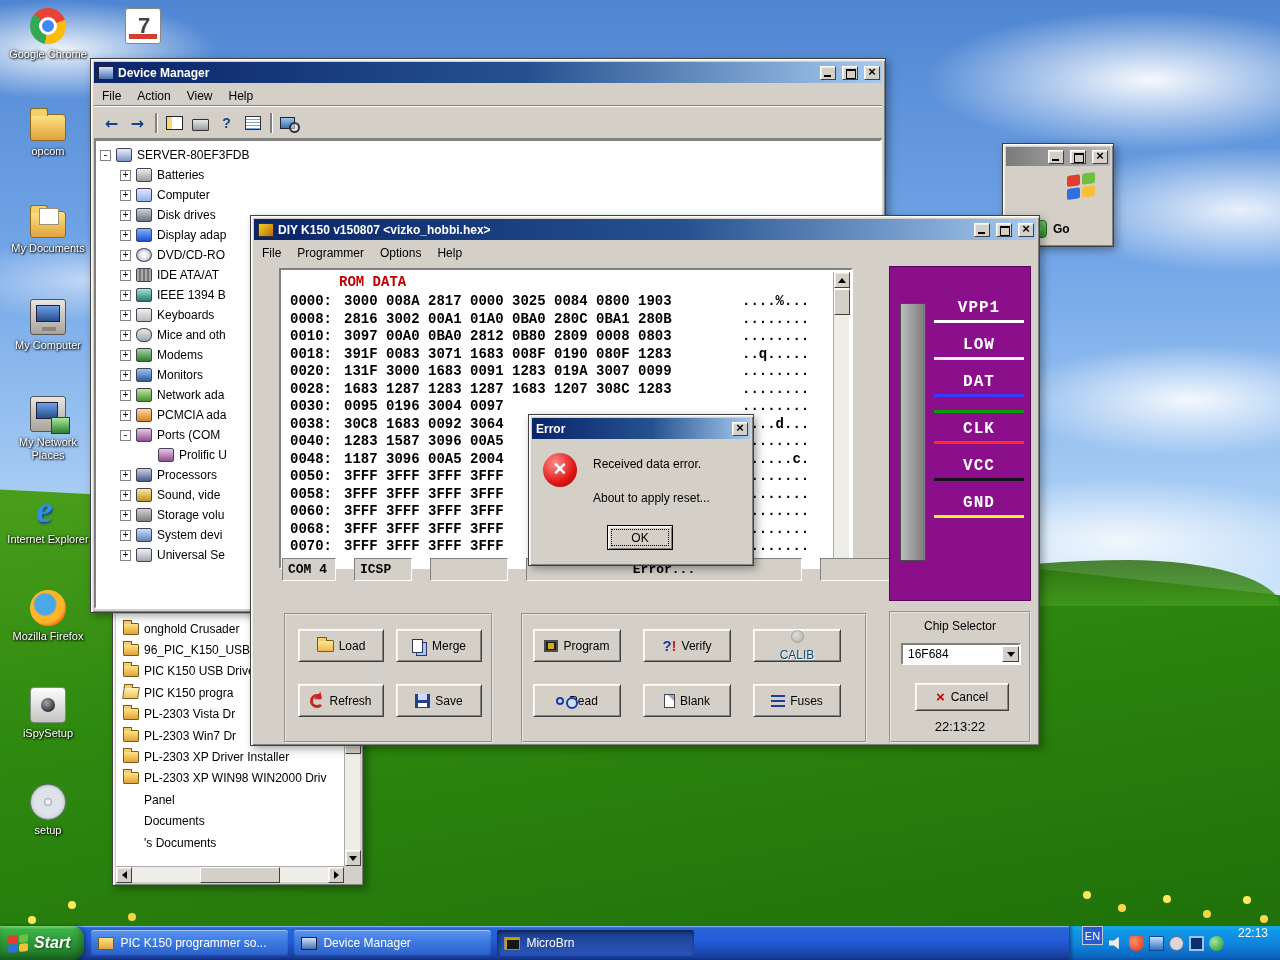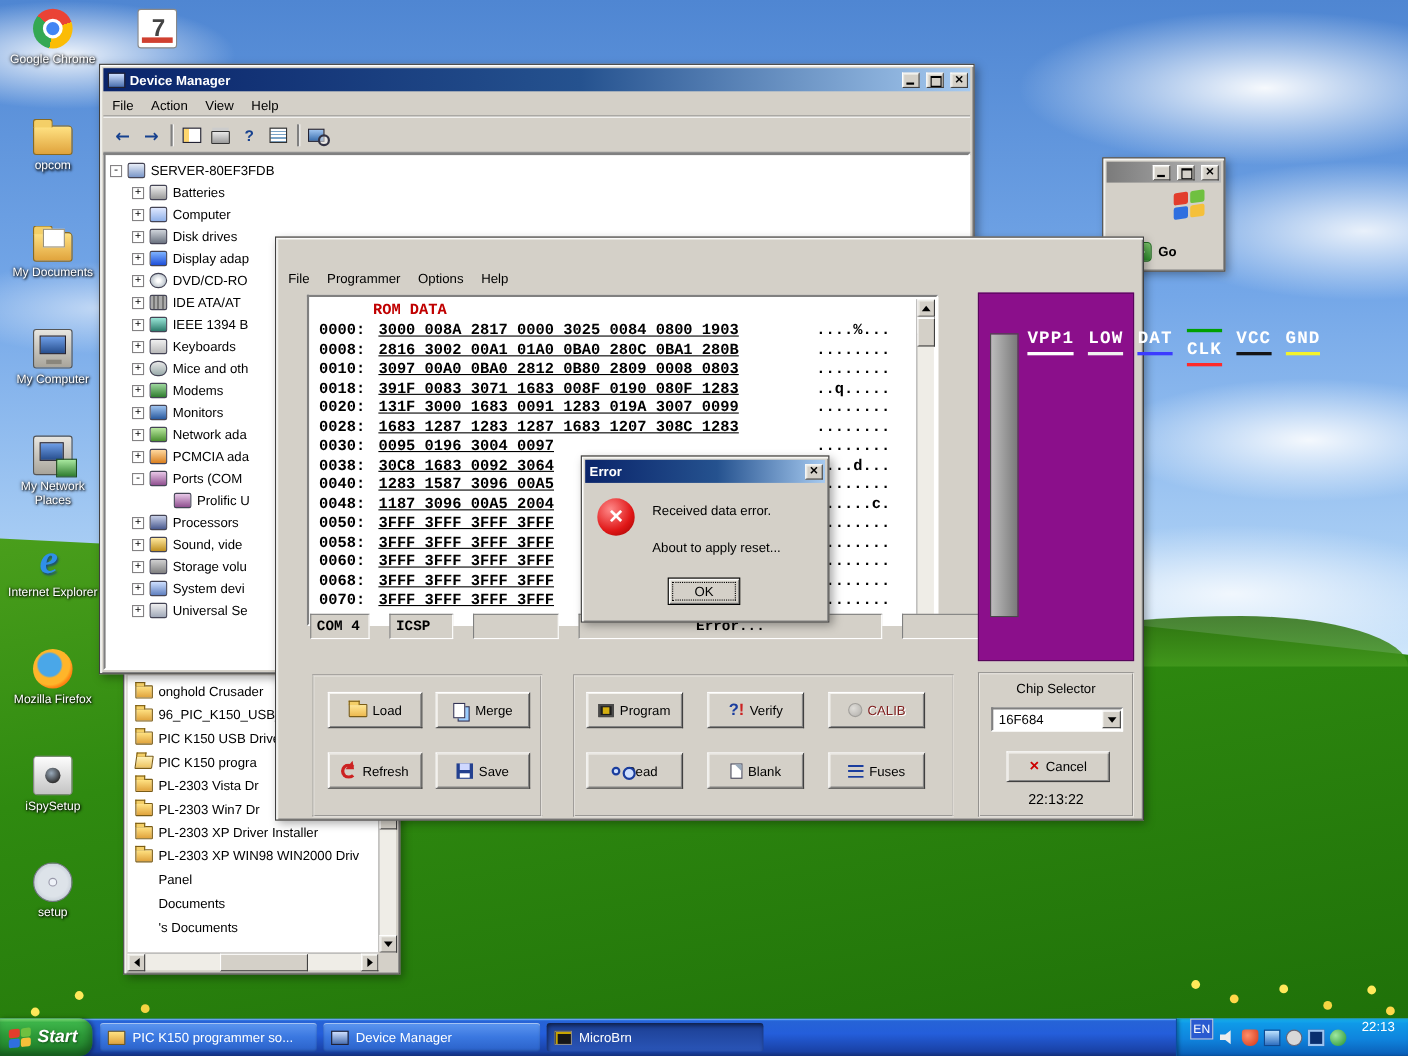--- a/index.html
+++ b/index.html
@@ -185,40 +185,40 @@
   #win-k150 { left:250px; top:215px; width:790px; height:531px; z-index:4; }
   #win-k150 .menubar { top:26px; }
   .k150-ico { background:linear-gradient(135deg,#f5d020,#b86a10); border:1px solid #333; }
   #hex-panel { position:absolute; left:28px; top:52px; width:574px; height:301px; background:#fff;
     border:2px solid; border-color:#808080 #fff #fff #808080; }
   #rom-label { position:absolute; left:58px; top:4px; color:#c00000;
     font:bold 14px "Liberation Mono",monospace; }
   #hex-rows { position:absolute; left:9px; top:23px; right:22px; bottom:2px; overflow:hidden; }
   .hex-row { display:flex; height:17.5px; font:bold 14px "Liberation Mono",monospace; color:#000; }
   .hex-addr { width:54px; flex:none; }
-  .hex-words { width:398px; flex:none;text-decoration:underline; }
+  .hex-words { width:398px; flex:none; }
   .hex-ascii { flex:1; }
   #hex-scroll { position:absolute; top:2px; right:2px; bottom:2px; width:16px; background:#efede7;
     border-left:1px solid #aaa; }
   #hex-scroll .sb-thumb-v { top:17px; height:26px; }
   #k150-status { position:absolute; left:31px; top:342px; display:flex; gap:18px; }
   .scell { height:23px; background:#d4d0c8; border:1px solid; border-color:#808080 #fff #fff #808080;
     font:bold 13px/21px "Liberation Mono",monospace; color:#000; padding:0 5px; }
   #k150-status div:nth-of-type(1) { width:54px; }
   #k150-status div:nth-of-type(2) { width:58px; }
   #k150-status div:nth-of-type(3) { width:78px; }
   #k150-status div:nth-of-type(4) { width:276px; text-align:center; }
   #k150-status div:nth-of-type(5) { width:96px; }
   .grp { position:absolute; border:2px groove #e8e5e0; }
   #grp-left { left:33px; top:397px; width:209px; height:130px; }
   #grp-right { left:270px; top:397px; width:346px; height:130px; }
   .xbtn { position:absolute; width:86px; height:33px; display:flex; align-items:center; justify-content:center;
     gap:5px; font:12px "Liberation Sans",sans-serif; color:#000; background:#d4d0c8; border:1px solid;
     border-color:#fff #404040 #404040 #fff; box-shadow:inset 1px 1px 0 #f4f2ee, inset -1px -1px 0 #848484; }
-  .xbtn.disabled { color:#7f1d1d; text-shadow:1px 1px 0 #fff; }
+  .xbtn.disabled { color:#0c4a6e; text-shadow:1px 1px 0 #fff;flex-direction:column; }
   .xbtn.disabled .btn-icon { opacity:.45; filter:grayscale(1); }
   #grp-left button:nth-of-type(1) { left:12px; top:14px; }
   #grp-left button:nth-of-type(2) { left:110px; top:14px; }
   #grp-left button:nth-of-type(3) { left:12px; top:69px; }
   #grp-left button:nth-of-type(4) { left:110px; top:69px; }
   #grp-right .xbtn { width:88px; }
   #grp-right button:nth-of-type(1) { left:10px; top:14px; }
   #grp-right button:nth-of-type(2) { left:120px; top:14px; }
   #grp-right button:nth-of-type(3) { left:230px; top:14px; }
   #grp-right button:nth-of-type(4) { left:10px; top:69px; }
@@ -250,21 +250,21 @@
   .xbtn[data-icon="blank"] .btn-icon { width:11px; height:14px; background:#fff; border:1px solid #445; }
   .xbtn[data-icon="blank"] .btn-icon::after { content:""; position:absolute; right:0; top:0;
     border:3px solid transparent; border-top-color:#9ab; border-right-color:#9ab; }
   .xbtn[data-icon="fuses"] .btn-icon { width:14px; height:12px;
     background:repeating-linear-gradient(#1a3d9e 0 2px,transparent 2px 5px); }
   
   #pins-panel { position:absolute; left:638px; top:50px; width:142px; height:335px;
     background:#8b0f8b; border:1px solid #56065a; }
   .socket { position:absolute; left:10px; top:36px; width:26px; height:258px;
     background:linear-gradient(90deg,#bcbcbc,#7a7a7a); border:1px solid #4a4a4a; }
-  #pin-list { position:absolute; left:44px; right:6px; top:32px; display:flex; flex-direction:row; gap:13px; }
+  #pin-list { position:absolute; left:44px; right:6px; top:32px; display:flex; flex-direction:column; gap:13px; }
   .pin-label { color:#fff; font:bold 16px "Liberation Mono",monospace; text-align:center; letter-spacing:1px; }
   .pin-line { height:3px; margin-top:3px; background:#fff; }
   .pin-topline { display:none; height:3px; margin-bottom:7px; }
   
   #chip-grp { left:638px; top:395px; width:142px; height:132px; }
   #chip-grp .grp-label { position:absolute; left:0; right:0; top:6px; text-align:center; font-size:12px; color:#000; }
   .select { position:absolute; left:10px; top:30px; width:120px; height:22px; background:#fff;
     border:2px solid; border-color:#808080 #fff #fff #808080; display:flex; align-items:center;
     font-size:12px; padding-left:5px; }
   .select .drop { margin-left:auto; width:17px; height:16px; background:#d4d0c8; border:1px solid;
@@ -645,20 +645,27 @@
         <div class="tree-row" data-icon="usb">
           <span class="plusbox">+</span>
           <span class="node-icon"></span>
           <span class="node-label">Universal Se</span>
         </div>
       </div>
   </div>
 </div>
 
 <div class="win" id="win-k150">
+  <div class="titlebar">
+    <span class="win-ico k150-ico"></span>
+    <span class="tb-title">DIY K150 v150807  &lt;vizko_hobbi.hex&gt;</span>
+    <span class="tb-btn min"></span>
+    <span class="tb-btn max"></span>
+    <span class="tb-btn close"></span>
+  </div>
   <div class="menubar">
 
   <span class="menu-item" data-icon="File">File</span>
       <span class="menu-item" data-icon="Programmer">Programmer</span>
       <span class="menu-item" data-icon="Options">Options</span>
       <span class="menu-item" data-icon="Help">Help</span>
     </div>
 
   <div id="hex-panel">
     <div id="rom-label">ROM DATA</div>

